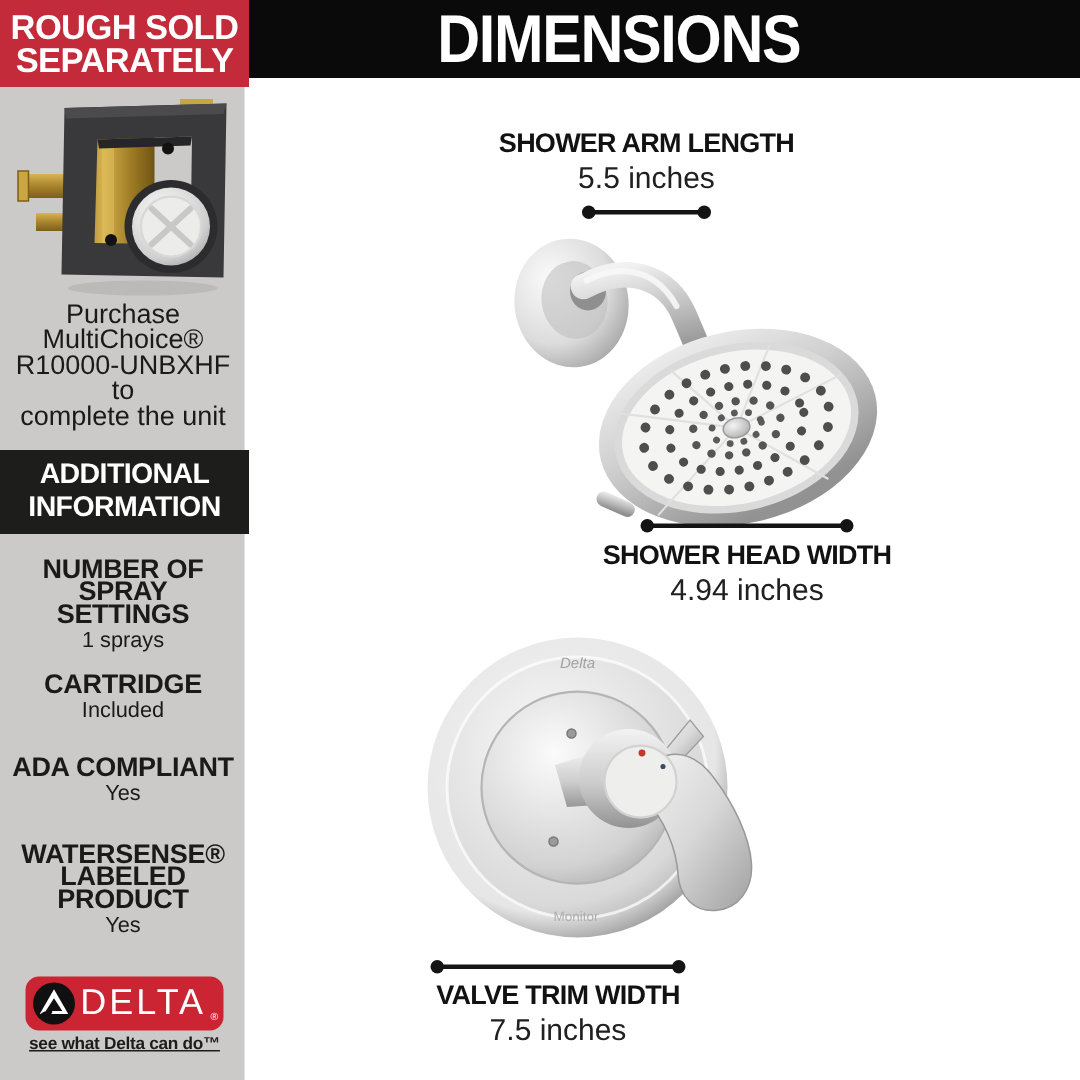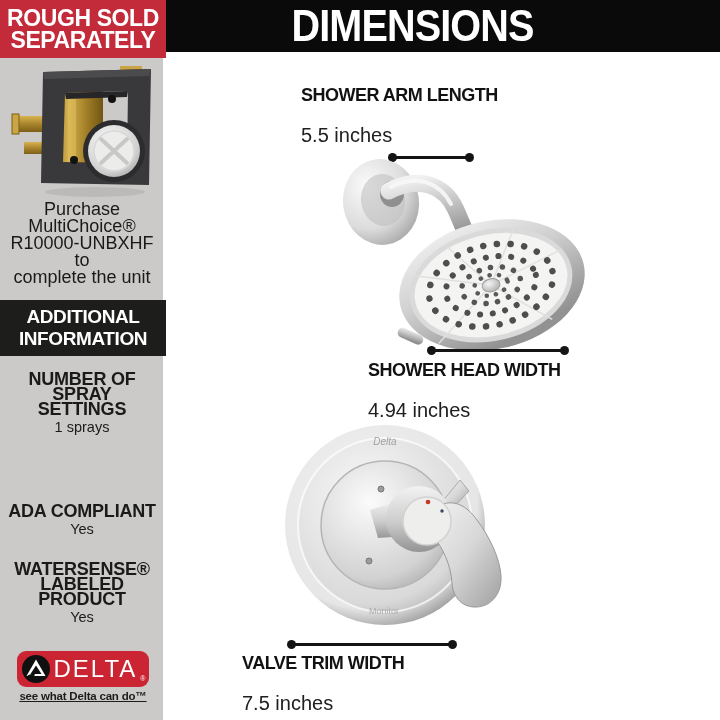--- a/index.html
+++ b/index.html
@@ -31,23 +31,23 @@
   .delta-word{color:#fff; font-size:24px; letter-spacing:2px; font-weight:400; line-height:36px;}
   .delta-reg{color:#fff; font-size:7px; align-self:flex-end; margin-bottom:5px;}
   .tagline{position:absolute; left:0; top:690px; width:166px; text-align:center;
     font-weight:bold; font-size:11.5px; color:#1c1c1c; letter-spacing:-0.2px;text-decoration:underline;}
 
   
   .title-bar{position:absolute; left:166px; top:0; width:554px; height:52px; background:var(--bar_black);
     display:flex; align-items:center; justify-content:center;}
   .title-text{color:#fff; font-weight:bold; font-size:45px; letter-spacing:-1px;
     transform:scaleX(0.88); margin-right:60px;}
-  .sec{position:absolute; width:260px; color:var(--line_black);}
+  .sec{position:absolute; width:260px; text-align:center; color:var(--line_black);}
   .dim-label{font-weight:bold; font-size:18px; line-height:20px; letter-spacing:-0.5px; color:#121212;}
-  .dim-value{font-size:20px; line-height:24px; margin-top:18px; color:#202020;}
+  .dim-value{font-size:20px; line-height:24px; margin-top:2px; color:#202020;}
   .dim-line{position:relative; height:3px; background:var(--line_black); margin:0 auto;}
   .dim-line::before,.dim-line::after{content:""; position:absolute; top:-3px; width:9px; height:9px;
     border-radius:50%; background:var(--line_black);}
   .dim-line::before{left:-5px;} .dim-line::after{right:-5px;}
   .sec-arm{left:301px; top:85px;}
   .sec-arm .dim-line{width:76px; margin-top:9px;}
   .sec-head{left:368px; top:349px;}
   .sec-head .dim-line{width:132px; margin-bottom:8px;}
   .sec-valve{left:242px; top:643px;}
   .sec-valve .dim-line{width:160px; margin-bottom:7px;}
@@ -118,20 +118,24 @@
   </div>
 
   <div class="black-header">
     <span>ADDITIONAL</span>
     <span>INFORMATION</span>
   </div>
 
   <div class="spec spec0">
     <div class="lbl">NUMBER OF SPRAY SETTINGS</div>
     <div class="val">1 sprays</div>
+  </div>
+  <div class="spec spec1">
+    <div class="lbl">CARTRIDGE</div>
+    <div class="val">Included</div>
   </div>
   <div class="spec spec2">
     <div class="lbl">ADA COMPLIANT</div>
     <div class="val">Yes</div>
   </div>
   <div class="spec spec3">
     <div class="lbl">WATERSENSE® LABELED PRODUCT</div>
     <div class="val">Yes</div>
   </div>
 

